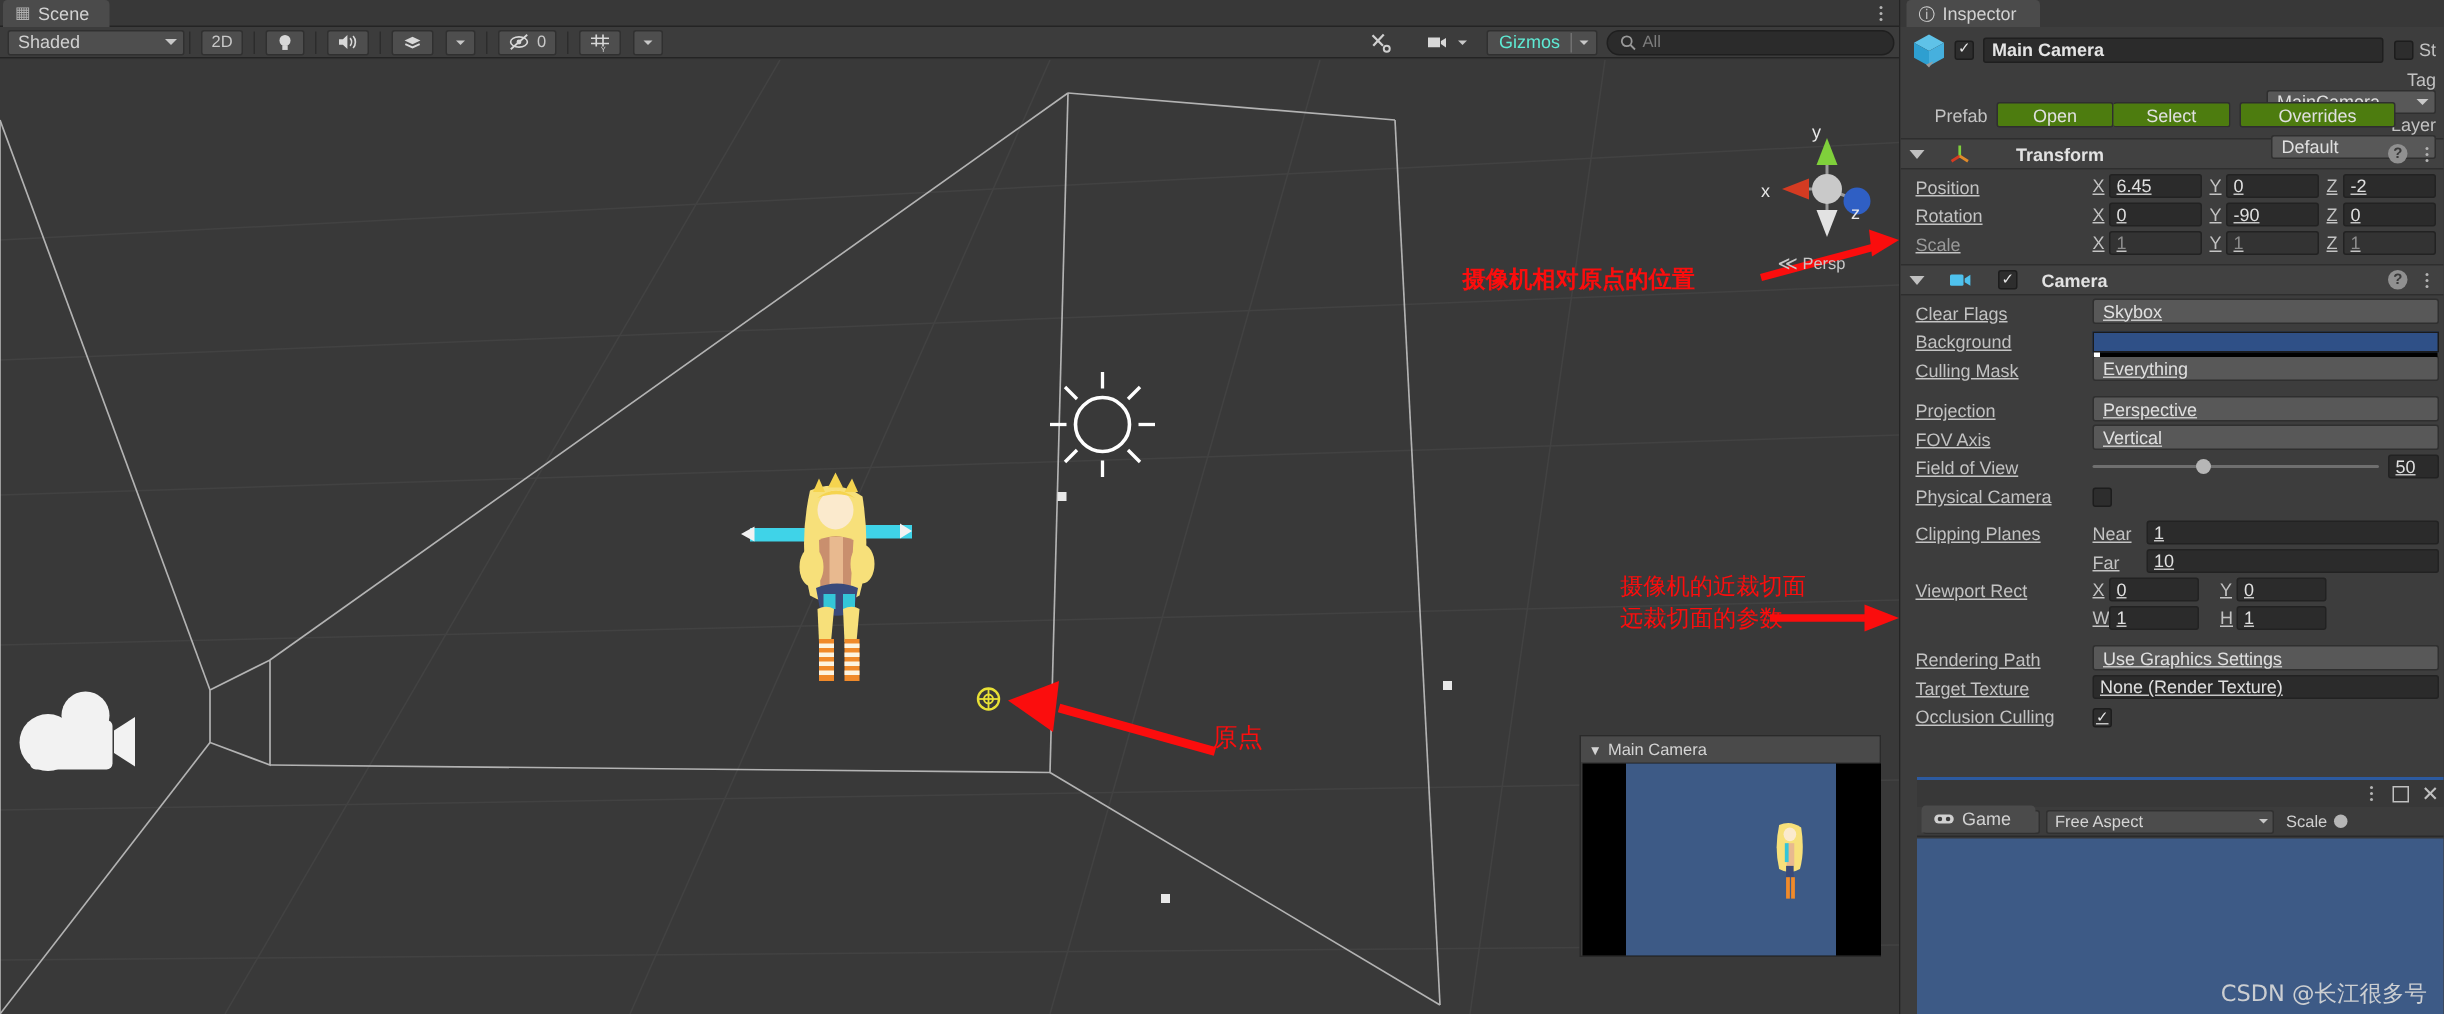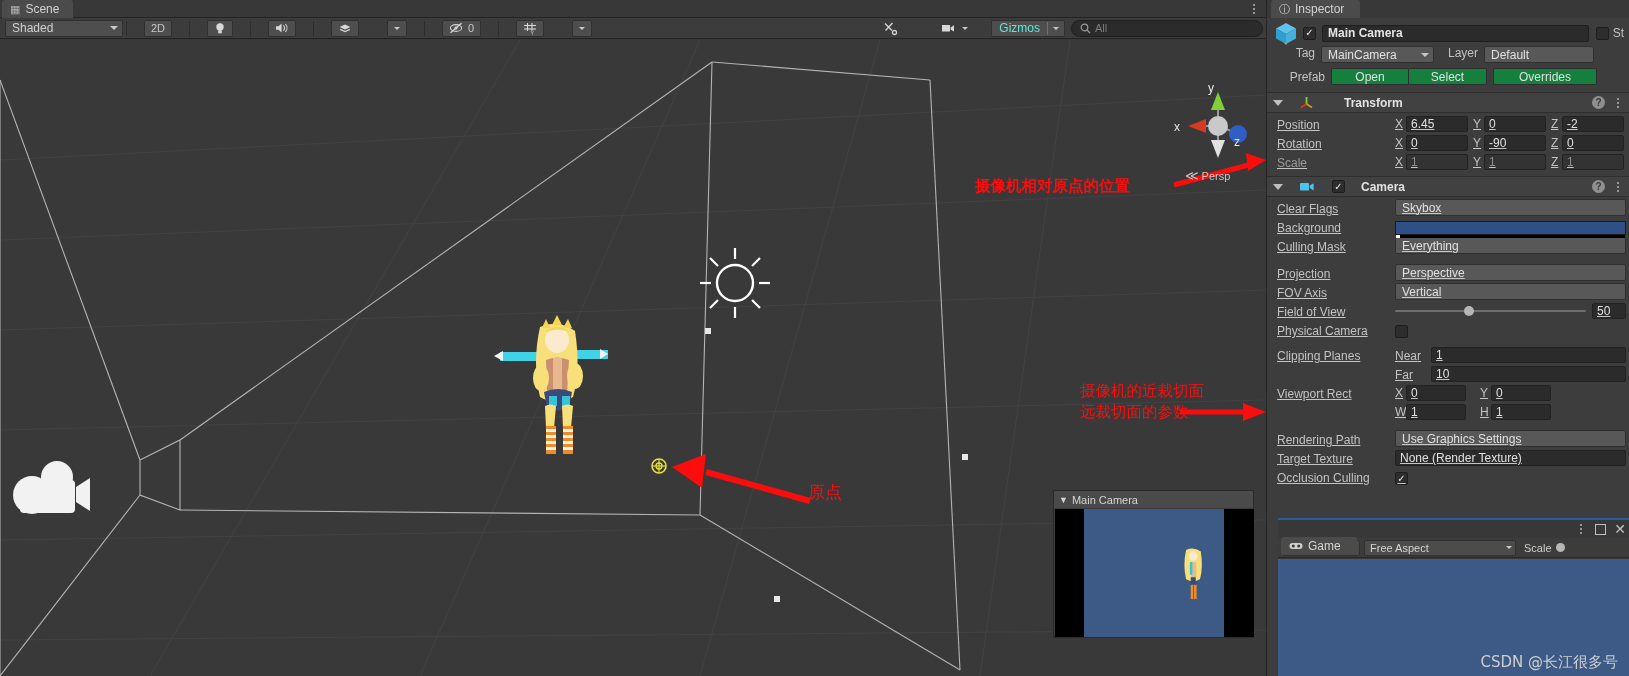--- a/index.html
+++ b/index.html
@@ -40,21 +40,21 @@
 
   
   .scene-toolbar {
     position: relative; height: 21px; background: #3c3c3c;
     border-bottom: 1px solid #242424;
     display: flex; align-items: center; padding: 0 3px; gap: 0px;
   }
   .tb-btn {
     height: 17px; display: flex; align-items: center; justify-content: center;
     background: #4e4e4e; border: 1px solid #303030; border-radius: 2px;
-    color: #c8c8c8; font-size: 11px; padding: 0 6px; margin: 0 14px;
+    color: #c8c8c8; font-size: 11px; padding: 0 6px; margin: 0 4px;
     cursor: pointer; white-space: nowrap;
   }
   .tb-btn.flat { background: transparent; border-color: transparent; }
   .tb-sep { width: 1px; height: 15px; background: #2c2c2c; margin: 0 3px; }
   .shaded-dd {
     width: 118px; height: 17px; background: #4e4e4e; border: 1px solid #303030;
     border-radius: 2px; display: flex; align-items: center;
     padding: 0 4px 0 6px; color: #d0d0d0; font-size: 12px;
     justify-content: space-between; cursor: pointer; margin-left: 2px;
   }
@@ -138,30 +138,30 @@
     border-radius: 2px; display: flex; align-items: center; justify-content: center;
     color: #e8e8e8; font-size: 10px; line-height: 1; cursor: pointer; flex: none;
   }
   .name-field {
     flex: 1; height: 17px; margin-left: 6px; background: #2b2b2b;
     border: 1px solid #1f1f1f; border-radius: 2px; color: #e4e4e4;
     font-size: 12px; font-weight: bold; display: flex; align-items: center;
     padding: 0 5px; cursor: text;
   }
   .static-wrap { display: flex; align-items: center; gap: 4px; margin-left: 7px; }
-  .oh-row2 { display: flex; align-items: flex-start; height: 19px; padding: 0 6px 0 6px; margin-top: 3px; }
+  .oh-row2 { display: flex; align-items: flex-end; height: 19px; padding: 0 6px 0 6px; margin-top: 3px; flex-direction: column; }
   .oh-row3 { display: flex; align-items: center; height: 19px; padding: 0 6px 0 6px; margin-top: 2px; }
   .fld-label { color: #c2c2c2; font-size: 12px; }
   .dd {
     height: 17px; background: #585858; border: 1px solid #2f2f2f; border-radius: 2px;
     display: flex; align-items: center; justify-content: space-between;
     padding: 0 4px 0 6px; color: #e0e0e0; font-size: 12px; cursor: pointer;
   }
   .btn {
-    height: 17px; background: #15803d; border: 1px solid #2f2f2f; border-radius: 2px;
+    height: 17px; background: #4d7c0f; border: 1px solid #2f2f2f; border-radius: 2px;
     display: flex; align-items: center; justify-content: center;
     color: #e0e0e0; font-size: 12px; cursor: pointer;
   }
 
   
   .comp-head {
     height: 21px; background: #414141; display: flex; align-items: center;
     padding: 0 6px; gap: 16px; border-top: 1px solid #2e2e2e; border-bottom: 1px solid #2e2e2e;
   }
   .foldout { width: 0; height: 0; border-left: 5px solid transparent;

